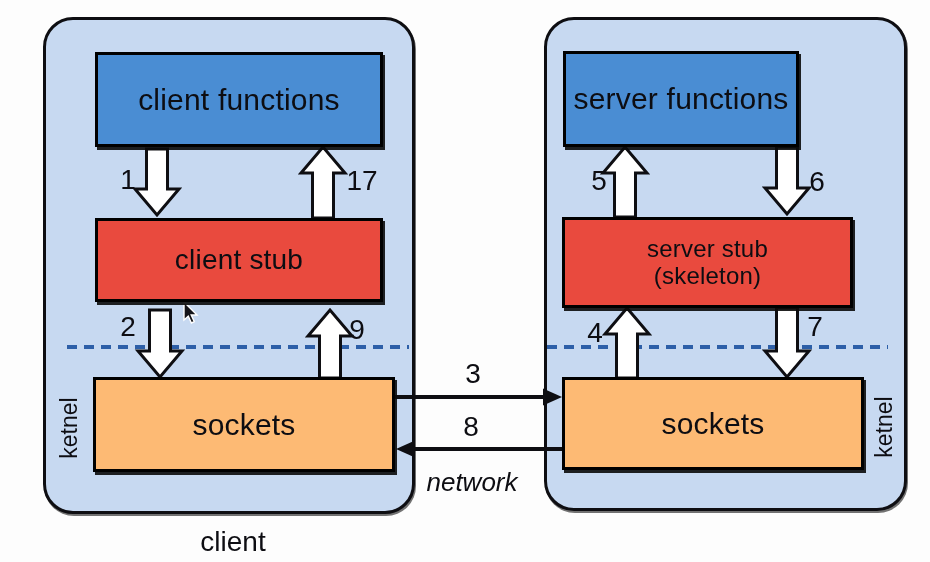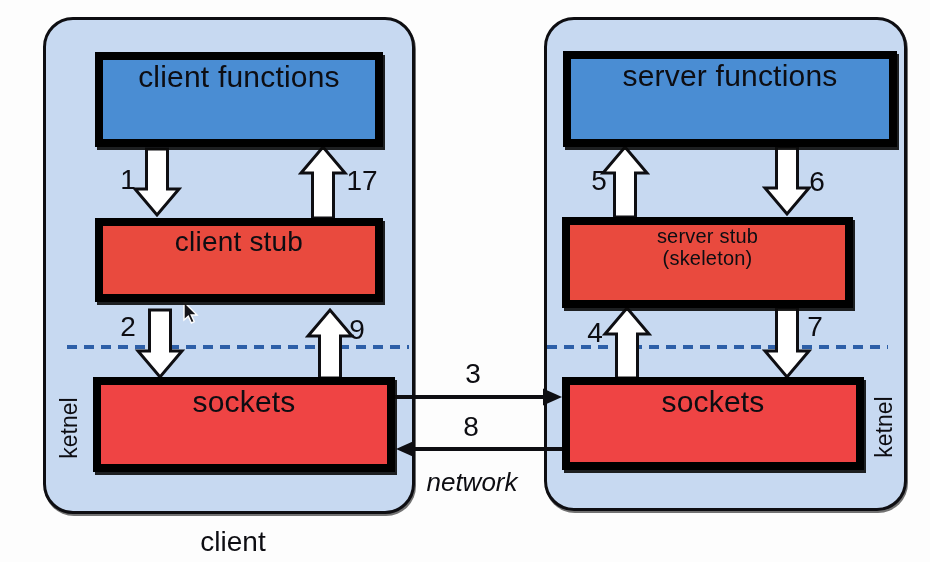--- a/index.html
+++ b/index.html
@@ -9,32 +9,32 @@
     font-family:"Liberation Sans",sans-serif;
     color:#0d0d12;
   }
   .host{
     position:absolute;background:#c7d9f1;border:3px solid #0e0e12;border-radius:30px;
     box-shadow:1px 2px 0 rgba(0,0,0,.55);
   }
   .host.client{left:43px;top:17px;width:366px;height:491px;}
   .host.server{left:544px;top:17px;width:357px;height:488px;}
   .node{
-    position:absolute;display:flex;align-items:center;justify-content:flex-start;
-    flex-direction:column;border:8px solid #000000;box-sizing:border-box;
+    position:absolute;display:flex;align-items:center;justify-content:center;
+    flex-direction:column;border:3px solid #000000;box-sizing:border-box;
     box-shadow:2px 3px 0 rgba(10,10,10,.9);
     font-size:30px;letter-spacing:0.2px;line-height:1.12;text-align:center;
   }
   .node.blue{background:#4a8dd3;}
   .node.red{background:#e94a3e;}
-  .node.orange{background:#ef4444;}
+  .node.orange{background:#fdba74;}
   .n-client-functions{left:95px;top:52px;width:288px;height:95px;}
-  .n-server-functions{left:563px;top:51px;width:334px;height:96px;}
+  .n-server-functions{left:563px;top:51px;width:236px;height:96px;}
   .n-client-stub{left:95px;top:218px;width:288px;height:84px;font-size:28px;}
-  .n-server-stub{left:562px;top:217px;width:291px;height:91px;font-size:20px;}
+  .n-server-stub{left:562px;top:217px;width:291px;height:91px;font-size:24px;}
   .n-client-sockets{left:93px;top:377px;width:302px;height:95px;}
   .n-server-sockets{left:562px;top:377px;width:302px;height:93px;}
   .step{
     position:absolute;font-size:28px;transform:translate(-50%,-50%);
     font-weight:400;
   }
   .host-label{
     position:absolute;font-size:28px;transform:translate(-50%,-50%);
   }
   .kernel-label{

